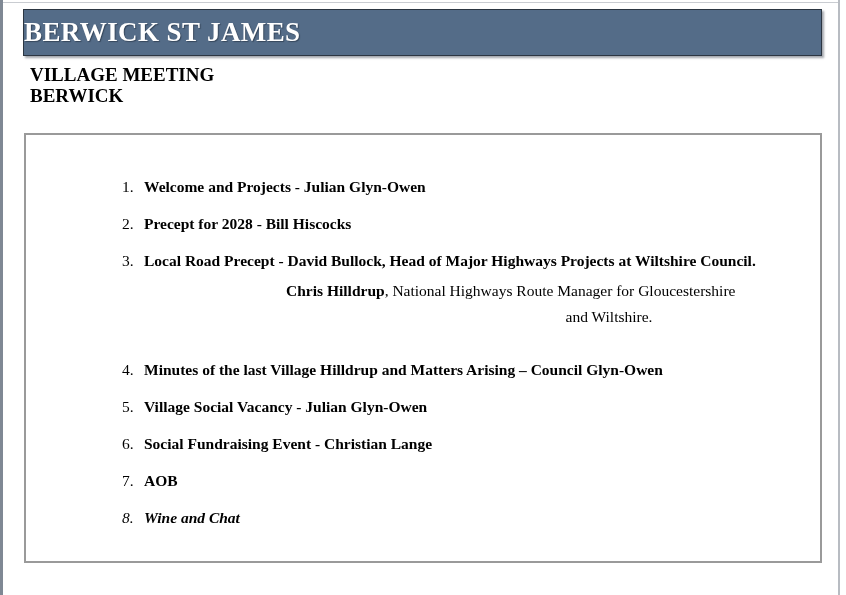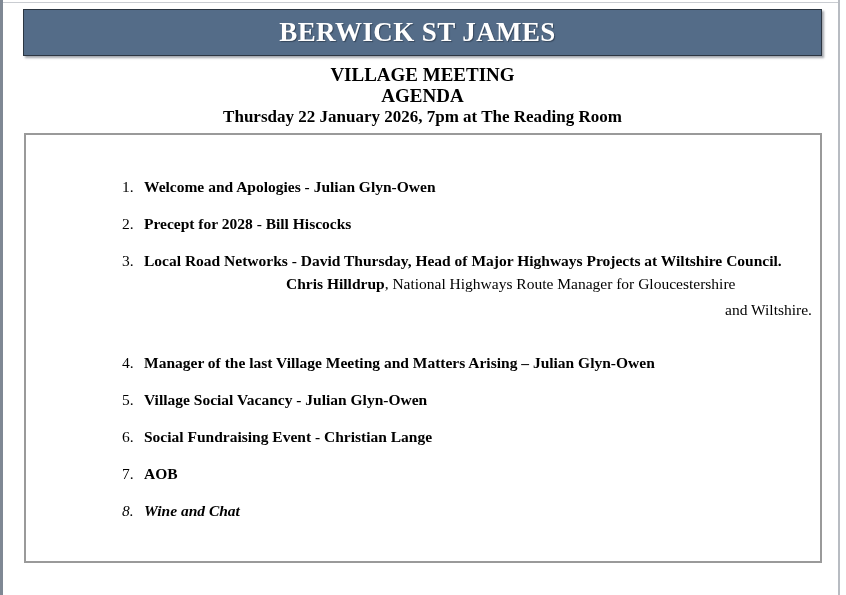--- a/index.html
+++ b/index.html
@@ -48,40 +48,40 @@
     left: 23px;
     top: 9px;
     width: 799px;
     height: 47px;
     background: #546c88;
     border: 1px solid #2c3642;
     box-sizing: border-box;
     box-shadow: 2px 2px 2px rgba(90,95,105,0.55);
     display: flex;
     align-items: center;
-    justify-content: center;
+    justify-content: flex-start;
   }
   .banner-title {
     color: #ffffff;
     font-size: 27px;
     font-weight: bold;
     letter-spacing: 0.4px;
     padding-right: 10px;
     white-space: nowrap;
     text-shadow: 1px 1px 1px rgba(30,40,55,0.55);
     line-height: 1;
   }
 
   
   .title-block {
     position: absolute;
-    left: 23px;
+    left: 30px;
     top: 64px;
     width: 799px;
-    text-align: center;
+    text-align: left;
   }
   .title-line {
     font-weight: bold;
     font-size: 19px;
     line-height: 21px;
     white-space: nowrap;
   }
   .title-sub {
     font-weight: bold;
     font-size: 17px;
@@ -125,27 +125,28 @@
   }
   .agenda-item .lead {
     font-weight: bold;
   }
   .agenda-item .tail {
     font-weight: bold;
   }
 
   
   .cont-lines {
+    margin-top: 7px;
     margin-left: 22px;
     text-align: center;
     font-size: 15.5px;
     line-height: 26px;
   }
   .cont-line-1 { padding-left: 120px; text-align: left; }
-  .cont-line-2 { padding-left: 240px; text-align: right; font-family: Liberation Serif, serif; }
+  .cont-line-2 { padding-left: 240px; text-align: center; font-family: Liberation Serif, serif; }
   .cont-lines .lead { font-weight: bold; }
   .cont-lines .tail { font-weight: normal; }
 
   .gap-before {
     margin-top: 30px;
   }
 
   
   .agenda-item.italic-item,
   .agenda-item.italic-item .num,
@@ -163,45 +164,44 @@
 <div class="page-edge-top"></div>
 
 <div class="doc">
 
   <div class="banner">
     <div class="banner-title">BERWICK ST JAMES</div>
   </div>
 
   <div class="title-block">
     <div class="title-line">VILLAGE MEETING</div>
-    <div class="title-line">AGENDA</div>
-    <div class="title-sub">Thursday 22 January 2026, 7pm at The Reading Room</div>
+    <div class="title-line">BERWICK</div>
   </div>
 
   <div class="content-box">
     <div class="agenda-list">
 
       <div class="agenda-item">
-        <span class="num">1.</span><span class="lead">Welcome and Apologies</span><span class="tail"> - Julian Glyn-Owen</span>
+        <span class="num">1.</span><span class="lead">Welcome and Projects</span><span class="tail"> - Julian Glyn-Owen</span>
       </div>
 
       <div class="agenda-item">
         <span class="num">2.</span><span class="lead">Precept for 2028</span><span class="tail"> - Bill Hiscocks</span>
       </div>
 
       <div class="agenda-item">
-        <span class="num">3.</span><span class="lead">Local Road Networks - David Thursday</span><span class="tail">, Head of Major Highways Projects at Wiltshire Council.</span>
+        <span class="num">3.</span><span class="lead">Local Road Precept - David Bullock</span><span class="tail">, Head of Major Highways Projects at Wiltshire Council.</span>
         <div class="cont-lines">
           <div class="cont-line-1"><span class="lead">Chris Hilldrup</span><span class="tail">, National Highways Route Manager for Gloucestershire</span></div>
           <div class="cont-line-2"><span class="tail">and Wiltshire.</span></div>
         </div>
       </div>
 
       <div class="agenda-item gap-before">
-        <span class="num">4.</span><span class="lead">Manager of the last Village Meeting and Matters Arising</span><span class="tail"> – Julian Glyn-Owen</span>
+        <span class="num">4.</span><span class="lead">Minutes of the last Village Hilldrup and Matters Arising</span><span class="tail"> – Council Glyn-Owen</span>
       </div>
 
       <div class="agenda-item">
         <span class="num">5.</span><span class="lead">Village Social Vacancy -</span><span class="tail"> Julian Glyn-Owen</span>
       </div>
 
       <div class="agenda-item">
         <span class="num">6.</span><span class="lead">Social Fundraising Event</span><span class="tail"> - Christian Lange</span>
       </div>
 

